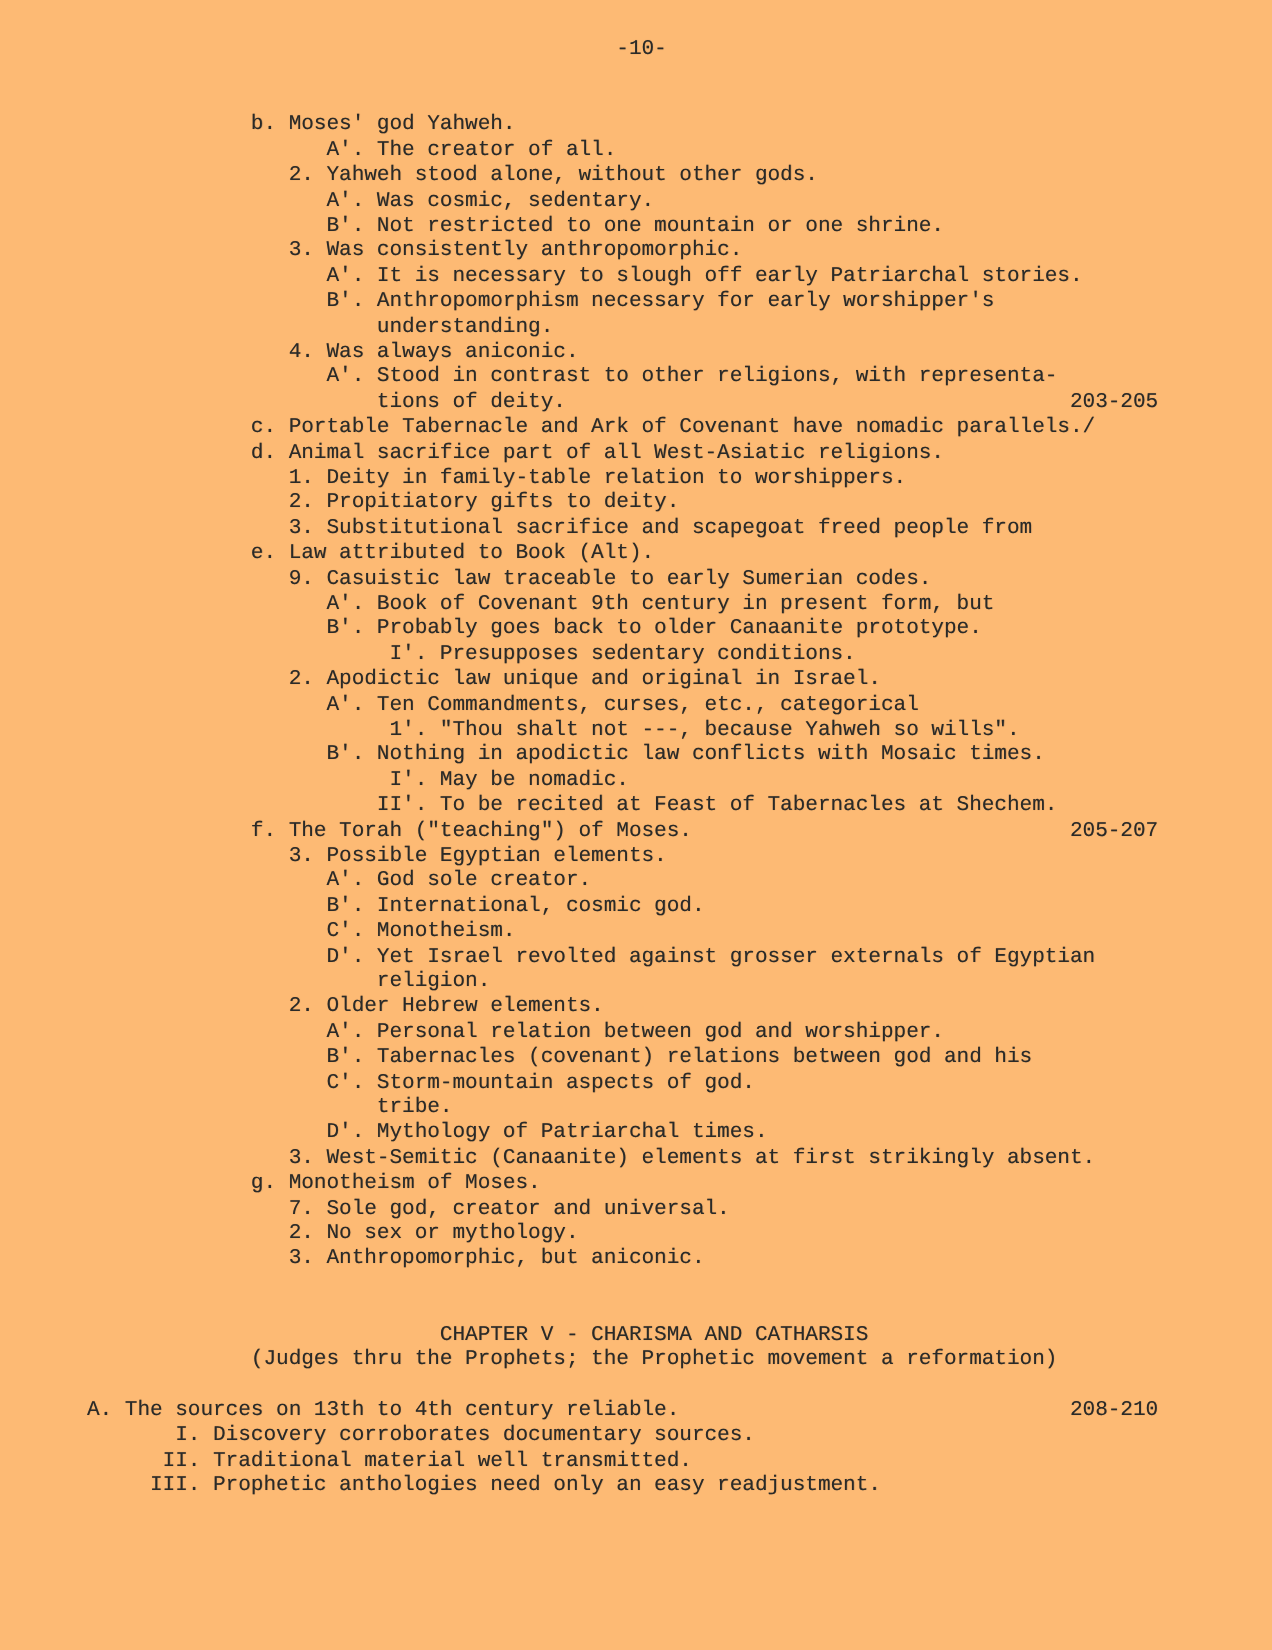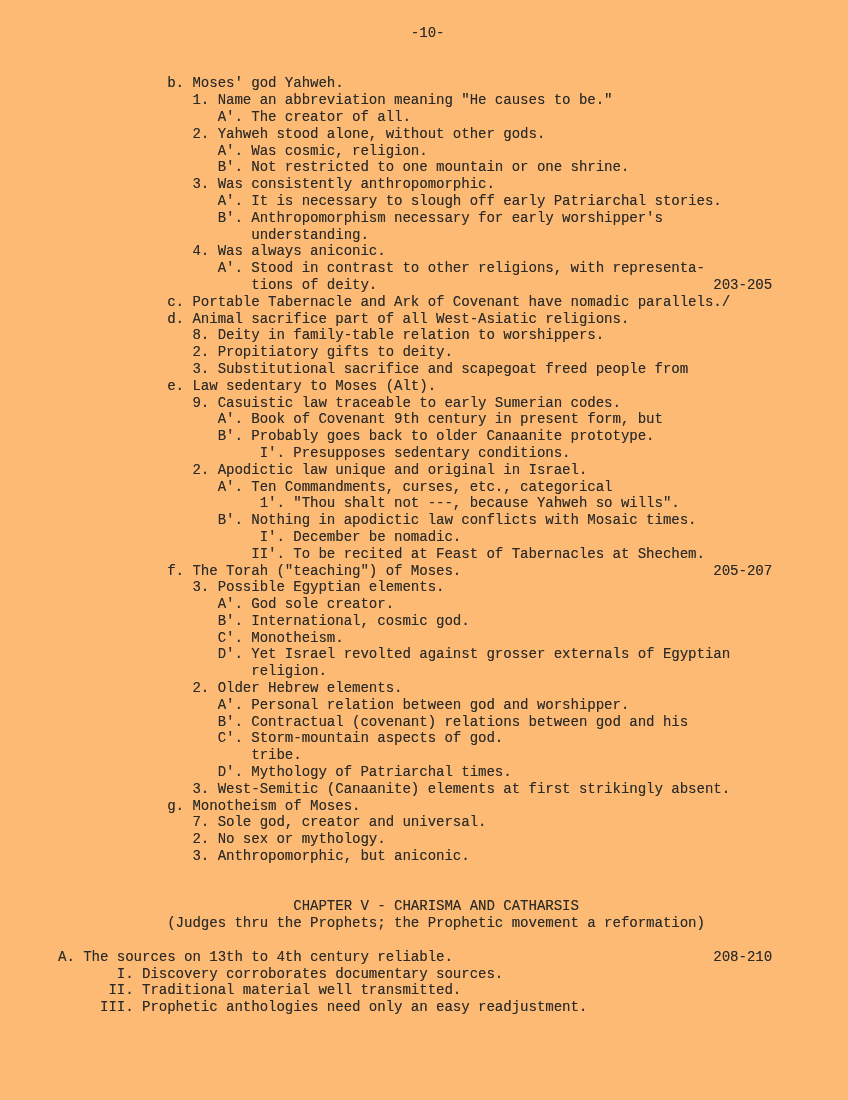--- a/index.html
+++ b/index.html
@@ -31,58 +31,57 @@
 </style>
 </head>
 <body>
 
 <div class="page">
   <div class="typewritten">
     <div class="line">                                          -10-</div>
     <div class="line"></div>
     <div class="line"></div>
     <div class="line">             b. Moses' god Yahweh.</div>
-    <div class="line">                1. Name an abbreviation meaning "He causes to be."</div>
     <div class="line">                   A'. The creator of all.</div>
     <div class="line">                2. Yahweh stood alone, without other gods.</div>
-    <div class="line">                   A'. Was cosmic, religion.</div>
+    <div class="line">                   A'. Was cosmic, sedentary.</div>
     <div class="line">                   B'. Not restricted to one mountain or one shrine.</div>
     <div class="line">                3. Was consistently anthropomorphic.</div>
     <div class="line">                   A'. It is necessary to slough off early Patriarchal stories.</div>
     <div class="line">                   B'. Anthropomorphism necessary for early worshipper's</div>
     <div class="line">                       understanding.</div>
     <div class="line">                4. Was always aniconic.</div>
     <div class="line">                   A'. Stood in contrast to other religions, with representa-</div>
     <div class="line">                       tions of deity.                                        203-205</div>
     <div class="line">             c. Portable Tabernacle and Ark of Covenant have nomadic parallels./</div>
     <div class="line">             d. Animal sacrifice part of all West-Asiatic religions.</div>
-    <div class="line">                8. Deity in family-table relation to worshippers.</div>
+    <div class="line">                1. Deity in family-table relation to worshippers.</div>
     <div class="line">                2. Propitiatory gifts to deity.</div>
     <div class="line">                3. Substitutional sacrifice and scapegoat freed people from</div>
-    <div class="line">             e. Law sedentary to Moses (Alt).</div>
+    <div class="line">             e. Law attributed to Book (Alt).</div>
     <div class="line">                9. Casuistic law traceable to early Sumerian codes.</div>
     <div class="line">                   A'. Book of Covenant 9th century in present form, but</div>
     <div class="line">                   B'. Probably goes back to older Canaanite prototype.</div>
     <div class="line">                        I'. Presupposes sedentary conditions.</div>
     <div class="line">                2. Apodictic law unique and original in Israel.</div>
     <div class="line">                   A'. Ten Commandments, curses, etc., categorical</div>
     <div class="line">                        1'. "Thou shalt not ---, because Yahweh so wills".</div>
     <div class="line">                   B'. Nothing in apodictic law conflicts with Mosaic times.</div>
-    <div class="line">                        I'. December be nomadic.</div>
+    <div class="line">                        I'. May be nomadic.</div>
     <div class="line">                       II'. To be recited at Feast of Tabernacles at Shechem.</div>
     <div class="line">             f. The Torah ("teaching") of Moses.                              205-207</div>
     <div class="line">                3. Possible Egyptian elements.</div>
     <div class="line">                   A'. God sole creator.</div>
     <div class="line">                   B'. International, cosmic god.</div>
     <div class="line">                   C'. Monotheism.</div>
     <div class="line">                   D'. Yet Israel revolted against grosser externals of Egyptian</div>
     <div class="line">                       religion.</div>
     <div class="line">                2. Older Hebrew elements.</div>
     <div class="line">                   A'. Personal relation between god and worshipper.</div>
-    <div class="line">                   B'. Contractual (covenant) relations between god and his</div>
+    <div class="line">                   B'. Tabernacles (covenant) relations between god and his</div>
     <div class="line">                   C'. Storm-mountain aspects of god.</div>
     <div class="line">                       tribe.</div>
     <div class="line">                   D'. Mythology of Patriarchal times.</div>
     <div class="line">                3. West-Semitic (Canaanite) elements at first strikingly absent.</div>
     <div class="line">             g. Monotheism of Moses.</div>
     <div class="line">                7. Sole god, creator and universal.</div>
     <div class="line">                2. No sex or mythology.</div>
     <div class="line">                3. Anthropomorphic, but aniconic.</div>
     <div class="line"></div>
     <div class="line"></div>

